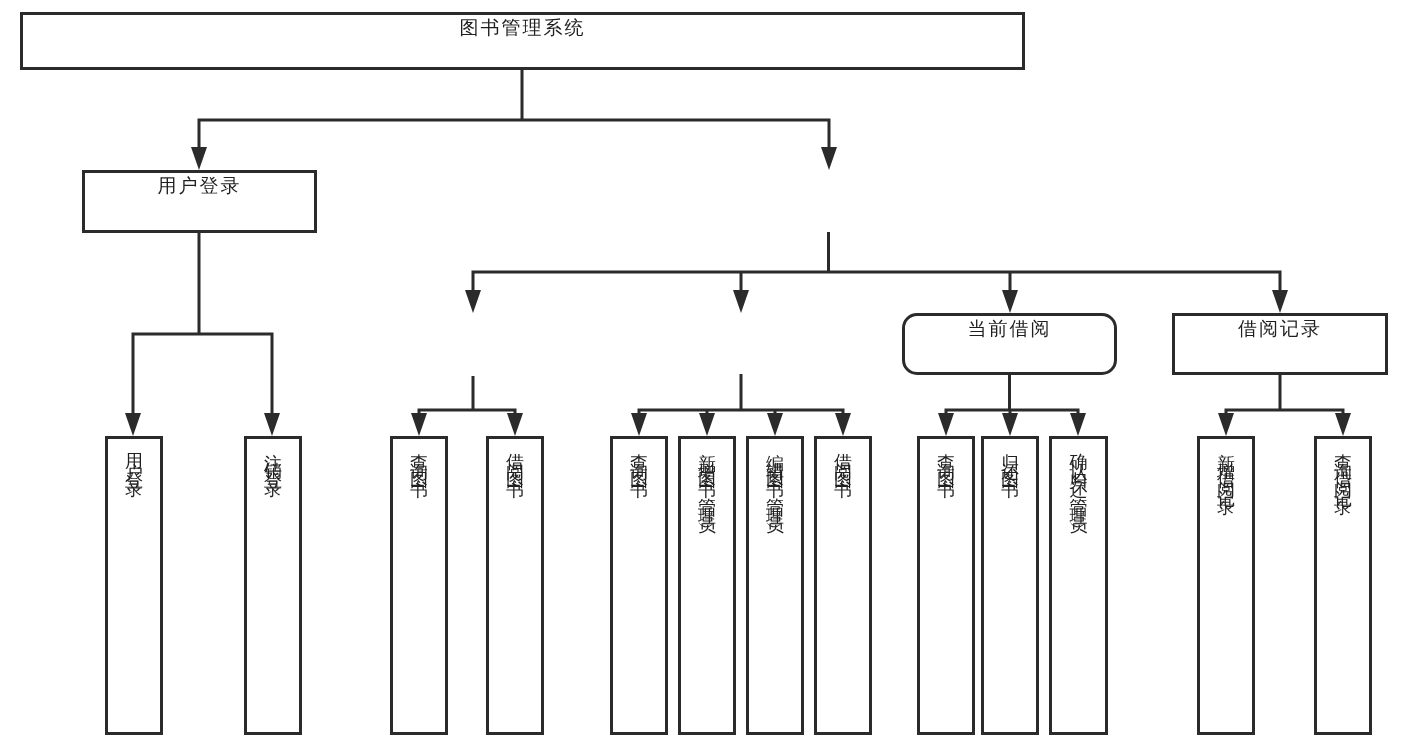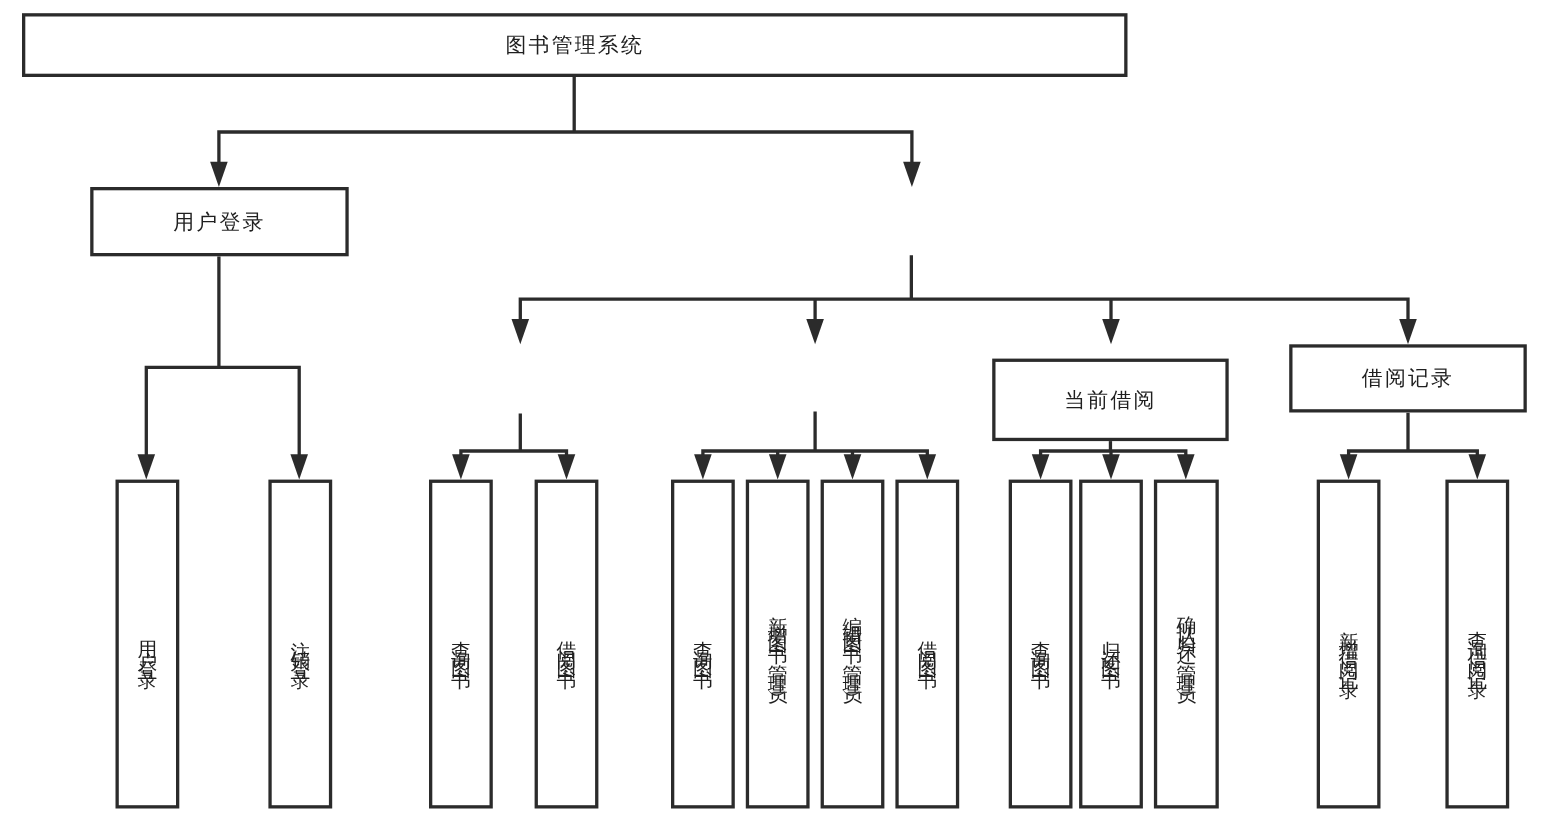--- a/index.html
+++ b/index.html
@@ -21,21 +21,21 @@
     width: 1405px; height: 747px;
     z-index: 1;
   }
   .box {
     position: absolute;
     box-sizing: border-box;
     background: #ffffff;
     border: 3px solid #2b2b2b;
     color: #1f1f1f;
     display: flex;
-    align-items: center;
+    align-items: flex-start;
     justify-content: center;
     z-index: 2;
   }
   .h-node {
     font-size: 19px;
     letter-spacing: 2px;
     white-space: nowrap;
   }
   .v-node {
     font-size: 18px;
@@ -106,21 +106,21 @@
   </svg>
 
   <div class="box h-node" style="left:20px; top:12px; width:1005px; height:58px;">
     <span>图书管理系统</span>
   </div>
 
   <div class="box h-node" style="left:82px; top:170px; width:235px; height:63px;">
     <span>用户登录</span>
   </div>
 
-  <div class="box h-node" style="left:902px; top:326px; width:215px; height:75px;">
+  <div class="box h-node" style="left:902px; top:313px; width:215px; height:62px;border-radius:15px;">
     <span>当前借阅</span>
   </div>
   <div class="box h-node" style="left:1172px; top:313px; width:216px; height:62px;">
     <span>借阅记录</span>
   </div>
 
   <div class="box v-node" style="left:105px; top:436px; width:58px; height:299px;">
     <span class="v-text">用户登录</span>
   </div>
   <div class="box v-node" style="left:244px; top:436px; width:58px; height:299px;">

